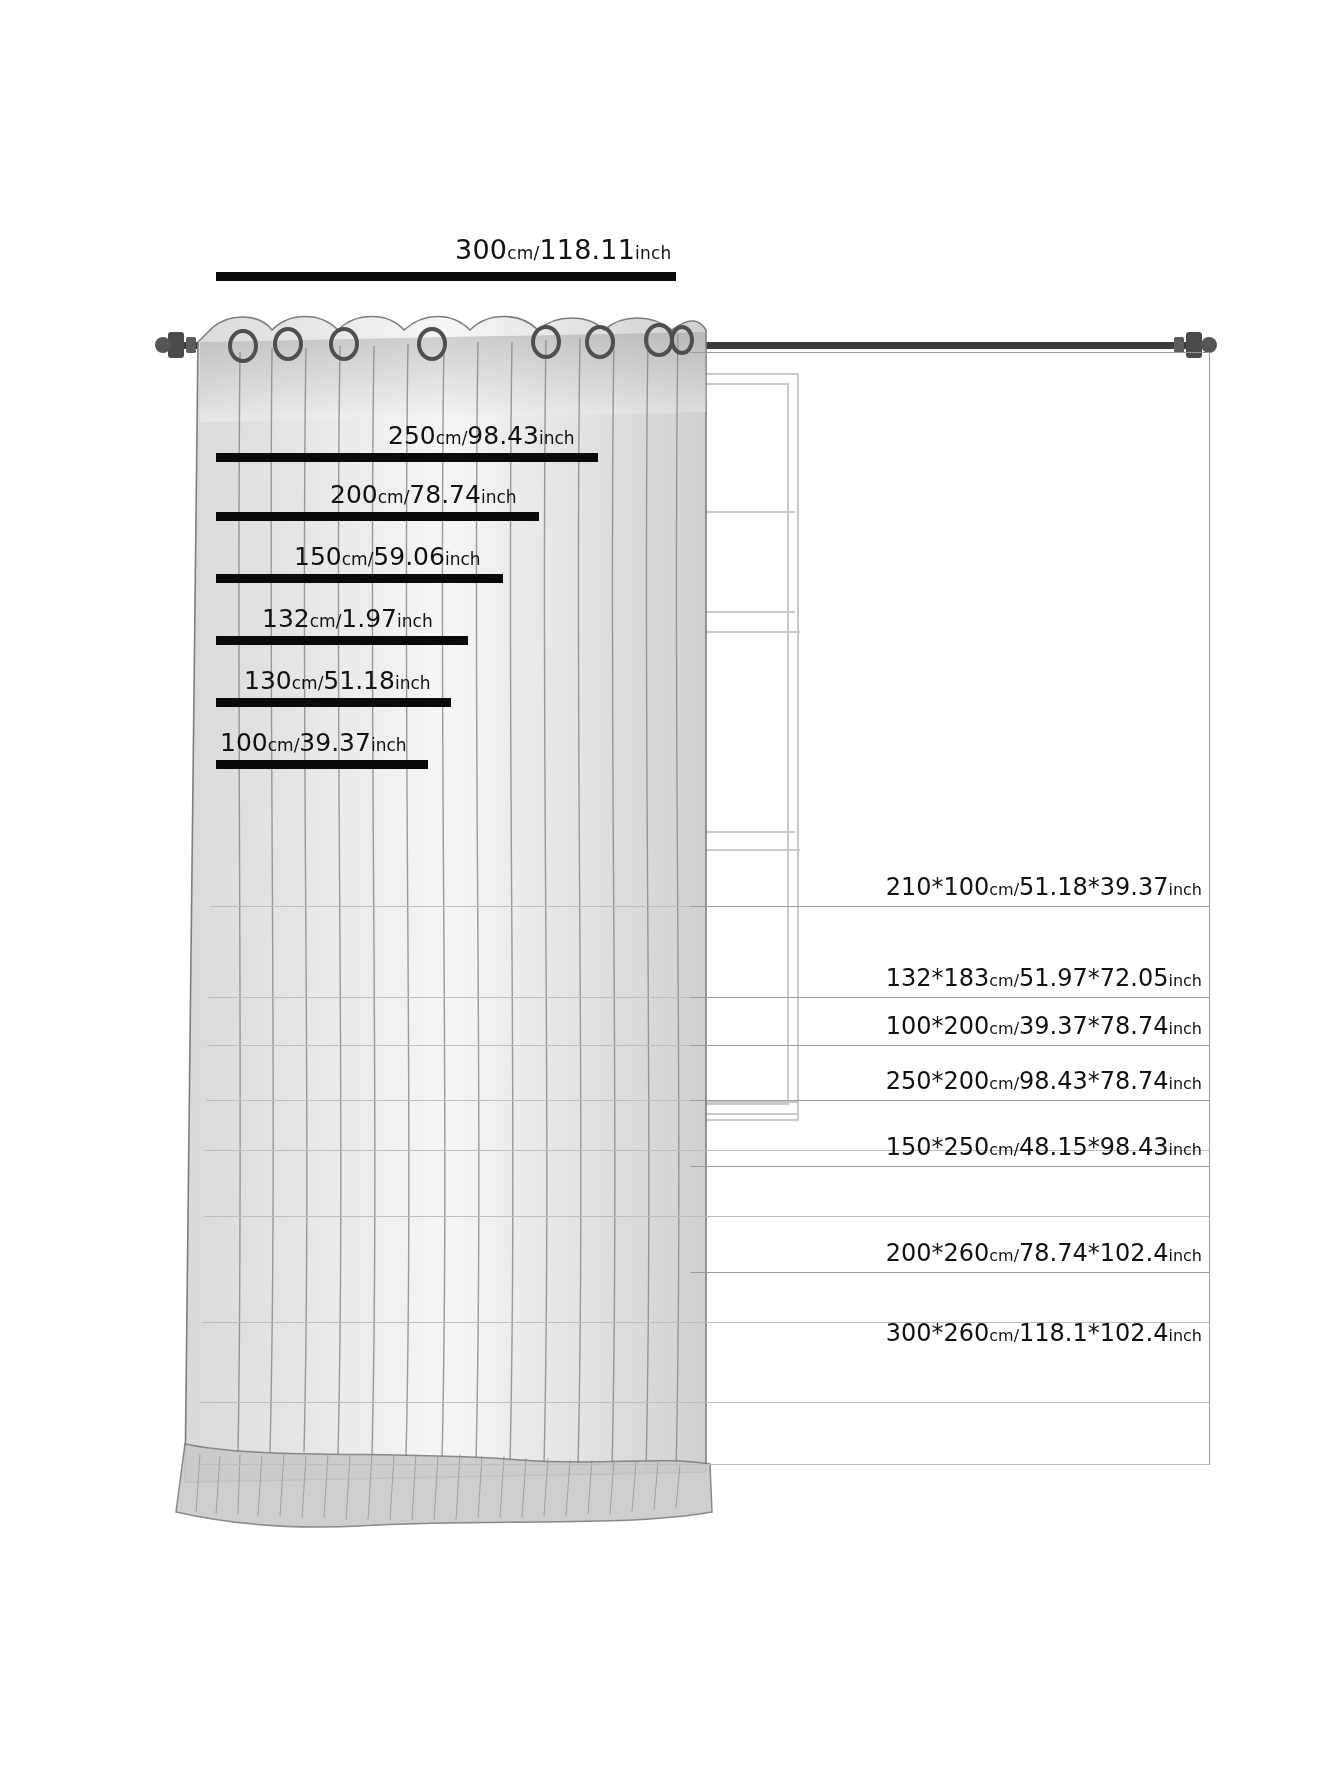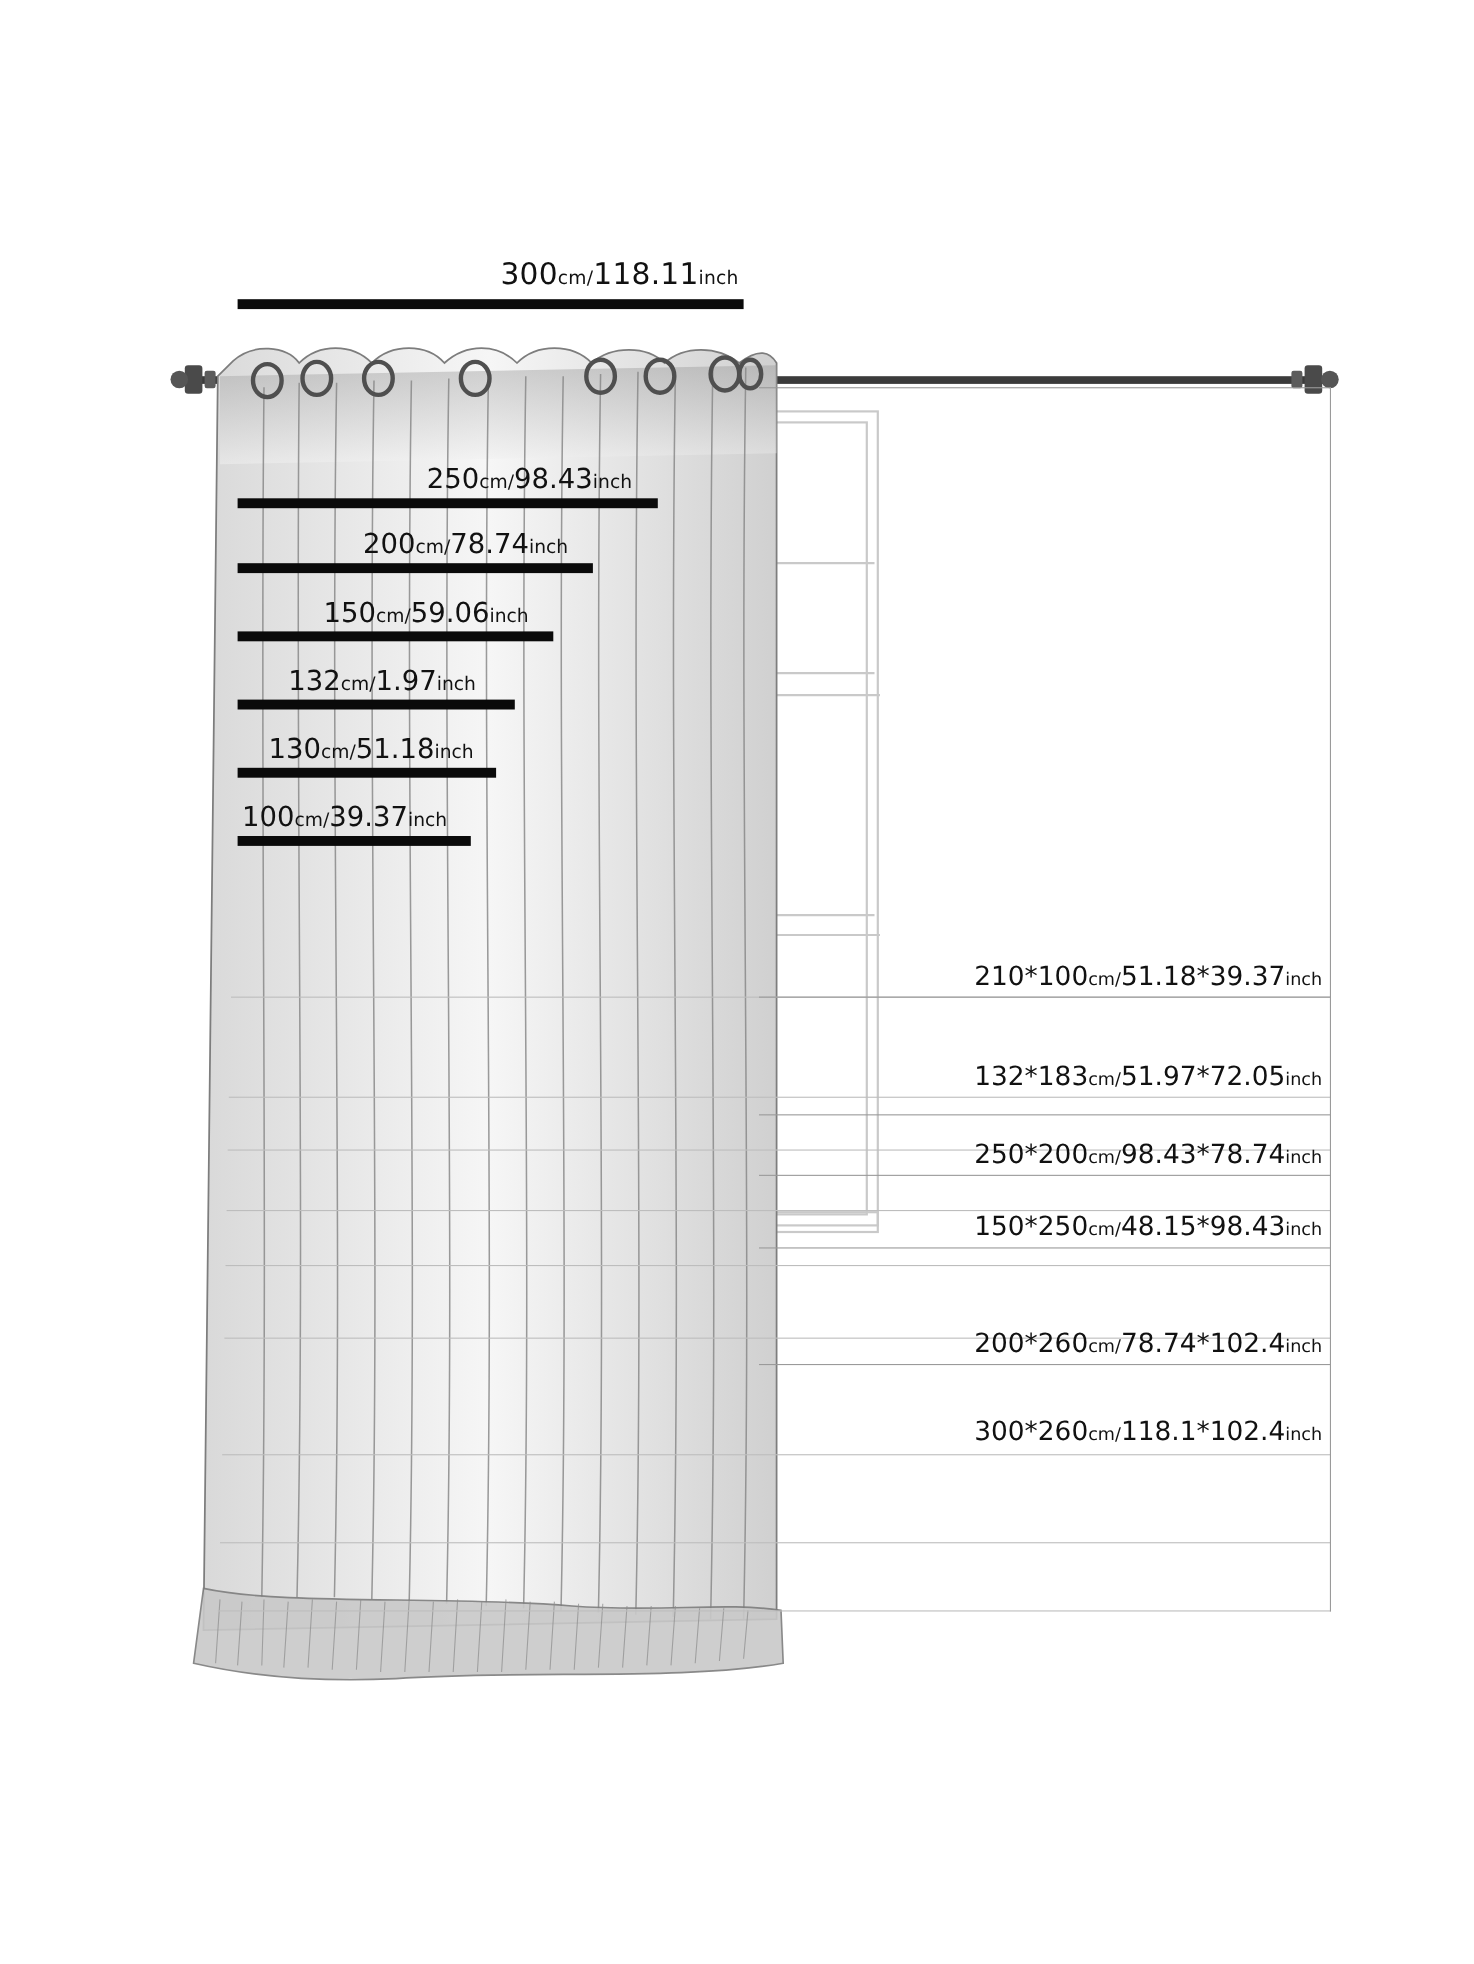--- a/index.html
+++ b/index.html
@@ -243,22 +243,27 @@
         <span>210*100</span><span class="unit">cm/</span><span>51.18*39.37</span><span class="unit">inch</span>
       </span>
     </div>
 
     <div class="size-row" style="height: 91px;">
       <span class="txt">
         <span>132*183</span><span class="unit">cm/</span><span>51.97*72.05</span><span class="unit">inch</span>
       </span>
     </div>
 
-
-    <div class="size-row" style="height: 55px; margin-top: 16px;">
+    <div class="size-row" style="height: 48px;">
+      <span class="txt">
+        <span>100*200</span><span class="unit">cm/</span><span>39.37*78.74</span><span class="unit">inch</span>
+      </span>
+    </div>
+
+    <div class="size-row" style="height: 55px;">
       <span class="txt">
         <span>250*200</span><span class="unit">cm/</span><span>98.43*78.74</span><span class="unit">inch</span>
       </span>
     </div>
 
 
     <div class="size-row" style="height: 66px;">
       <span class="txt">
         <span>150*250</span><span class="unit">cm/</span><span>48.15*98.43</span><span class="unit">inch</span>
       </span>

